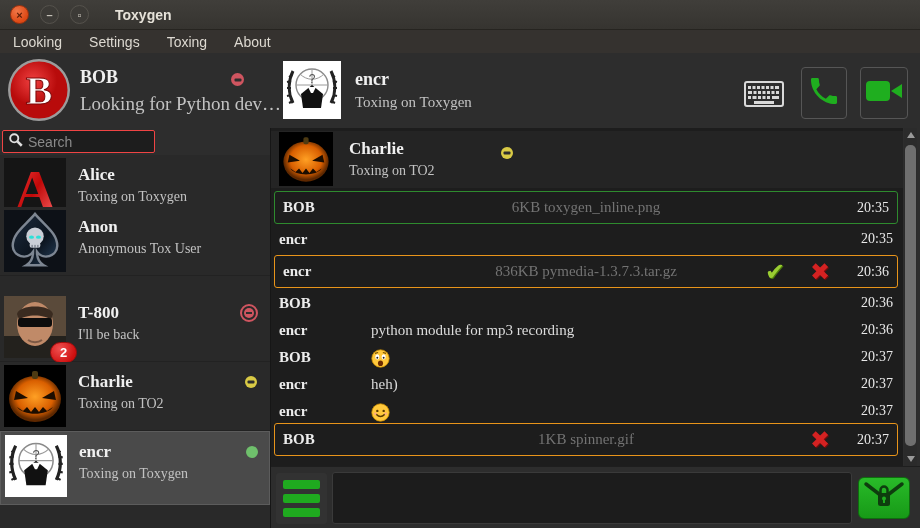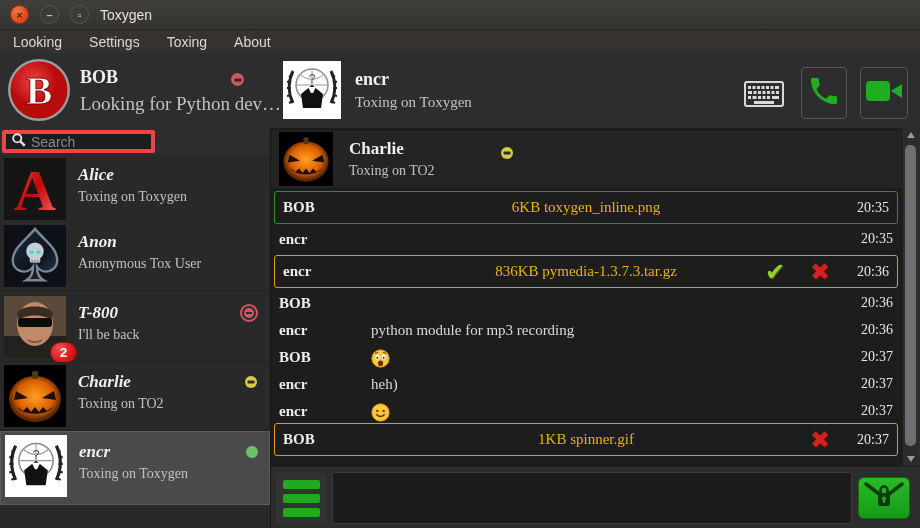--- a/index.html
+++ b/index.html
@@ -12,21 +12,21 @@
   .titlebar {
     position:absolute; left:0; top:0; width:920px; height:30px;
     background:linear-gradient(#403e3a,#363430); border-bottom:1px solid #262420;
     display:flex; align-items:center;
   }
   .winbtn { width:19px; height:19px; border-radius:50%; margin-left:11px;
     display:flex; align-items:center; justify-content:center;
     font:bold 11px "Liberation Sans",sans-serif; cursor:default; }
   .winbtn.close { background:radial-gradient(circle at 35% 30%, #f07648, #dd4814 70%); border:1px solid #9c3310; color:#5e1d06; margin-left:10px; }
   .winbtn.minmax { background:#3c3a36; border:1px solid #55524c; color:#c9c5bc; }
-  .title-text { margin-left:11px; font-weight:normal; font-size:14px; color:#e6e2d9; }
+  .title-text { margin-left:26px; font-weight:bold; font-size:14px; color:#e6e2d9; }
   
   .menubar {
     position:absolute; left:0; top:30px; width:920px; height:23px;
     background:#35322f; display:flex; align-items:center; gap:27px; padding-left:13px;
   }
   .menu-item { color:#ddd9d1; font-size:14px; cursor:default; }
   
   .header { position:absolute; left:0; top:53px; width:920px; height:75px; background:#2d2d2d; }
   .avatar { position:absolute; overflow:hidden; }
   .name { font-family:"Liberation Serif","DejaVu Serif",serif; font-weight:bold; color:#f0f0f0; }
@@ -43,35 +43,35 @@
   .dot-away { width:12px; height:12px; background:#d9ca45; }
   .dot-online { width:12px; height:12px; background:#6fc06c; }
   .dot-busy-ring { width:18px; height:18px; border:2px solid #cf5560; background:transparent;
     display:flex; align-items:center; justify-content:center; }
   .dot-busy-ring .inner { width:10px; height:10px; border-radius:50%; background:#cf5560; position:relative; }
   .dot-busy-ring .inner::after { content:""; position:absolute; left:50%; top:50%;
     transform:translate(-50%,-50%); width:6px; height:2px; background:#2d2d2d; }
   
   .search-row { position:absolute; left:0; top:128px; width:270px; height:27px; background:#2d2d2d; }
   .search-box { position:absolute; left:2px; top:2px; width:153px; height:23px;
-    background:#1d1d1d; border:4px solid #ef4444; border-radius:2px; display:flex; align-items:center; }
+    background:#1d1d1d; border:1px solid #ef4444; border-radius:2px; display:flex; align-items:center; }
   .search-box input { background:transparent; border:none; outline:none; color:#cfcfcf;
     font-size:14px; width:115px; font-family:"Liberation Sans",sans-serif; }
   .search-box input::placeholder { color:#8a8a8a; }
   .filter-dd { position:absolute; left:158px; top:2px; width:109px; height:23px;
     background:#2a2a2a; border:1px solid #454545; border-radius:2px; display:flex;
     align-items:center; padding:0 6px; color:#e8e8e8; font-size:14px; cursor:pointer; }
   .caret { margin-left:auto; width:0; height:0; border-left:5px solid transparent;
     border-right:5px solid transparent; border-top:6px solid #b9b9b9; }
   .contacts { position:absolute; left:0; top:155px; width:270px; height:373px; background:#292929; }
   .contact { position:absolute; left:0; width:270px; height:69px; background:#292929;
     border-bottom:1px solid #222; cursor:pointer; }
   .contact.selected { background:#4a4a4a; border:1px solid #5c5c5c; height:74px; }
   .contact .avatar { left:4px; top:3px; width:62px; height:62px; }
-  .contact .name { position:absolute; left:78px; top:10px; font-size:17px;font-style:italic; }
+  .contact .name { position:absolute; left:78px; top:10px; font-size:17px; }
   .contact .statusmsg { position:absolute; left:78px; top:34px; font-size:14px; }
   .badge { position:absolute; left:50px; top:49px; min-width:27px; height:21px; border-radius:11px;
     background:radial-gradient(circle at 35% 30%, #f05050, #cf0f0f 75%);
     color:#fff; font:bold 13px "Liberation Sans",sans-serif;
     display:flex; align-items:center; justify-content:center; border:1px solid #a50b0b; }
   
   .chat { position:absolute; left:271px; top:128px; width:632px; height:338px; background:#1d1d1d; }
   .peer-row { position:absolute; left:0; top:3px; width:632px; height:57px; background:#242424; }
   .peer-row .avatar { left:8px; top:1px; width:54px; height:54px; }
   .peer-row .name { position:absolute; left:78px; top:8px; font-size:17px; }
@@ -81,21 +81,21 @@
     font-weight:bold; font-size:15px; color:#ececec; }
   .msg-row .text { position:absolute; left:100px; top:4px; font-family:"Liberation Serif",serif; font-size:15px; }
   .msg-row .time { position:absolute; right:10px; top:4px; font-family:"Liberation Serif",serif;
     font-size:14px; color:#e8e8e8; }
   .file-row { position:absolute; left:3px; width:624px; height:33px; border-radius:3px; background:#1d1d1d; }
   .file-row.done { border:1px solid #2e8b2e; }
   .file-row.pending { border:1px solid #e8941a; }
   .file-row .sender { position:absolute; left:8px; top:7px; font-family:"Liberation Serif",serif;
     font-weight:bold; font-size:15px; color:#ececec; }
   .file-row .fname { position:absolute; left:0; right:0; top:7px; text-align:center;
-    font-family:"Liberation Serif",serif; font-size:15px; color:#eab308; }
+    font-family:"Liberation Serif",serif; font-size:15px; color:#737373; }
   .file-row .time { position:absolute; right:8px; top:8px; font-family:"Liberation Serif",serif;
     font-size:14px; color:#e8e8e8; }
   .file-btn { position:absolute; top:2px; width:30px; height:28px; font-size:24px; font-weight:bold;
     display:flex; align-items:center; justify-content:center; cursor:pointer;
     font-family:"DejaVu Sans",sans-serif; }
   .accept { color:#9acd32; text-shadow:1px 1px 0 #4c7b0a; }
   .decline { color:#d42222; text-shadow:1px 1px 0 #6d0d0d; }
   
   .scrollbar { position:absolute; left:904px; top:128px; width:13px; height:338px; background:#2b2b2b; }
   .sb-arrow { position:absolute; left:0; width:13px; height:14px; display:flex;
@@ -242,21 +242,21 @@
                 <stop offset="100%" stop-color="#ff6b6b"></stop>
               </linearGradient>
             </defs>
           <text x="31" y="52" text-anchor="middle" font-family="Liberation Serif,serif" font-size="58" font-weight="bold" fill="url(#ag)">A</text>
         </svg>
       </div>
       <div class="name">Alice</div>
       <div class="statusmsg">Toxing on Toxygen</div>
     </div>
 
-    <div class="contact" style="top:67px;">
+    <div class="contact" style="top:52px;">
       <div class="avatar">
         <svg width="62" height="62" viewBox="0 0 64 64">
           <rect width="64" height="64" fill="#0d1117"></rect>
           <defs>
               <linearGradient id="sg" x1="0" y1="0" x2="1" y2="1">
                 <stop offset="0%" stop-color="#1d2c3f"></stop>
                 <stop offset="60%" stop-color="#0c141e"></stop>
                 <stop offset="100%" stop-color="#27425e"></stop>
               </linearGradient>
             </defs>

